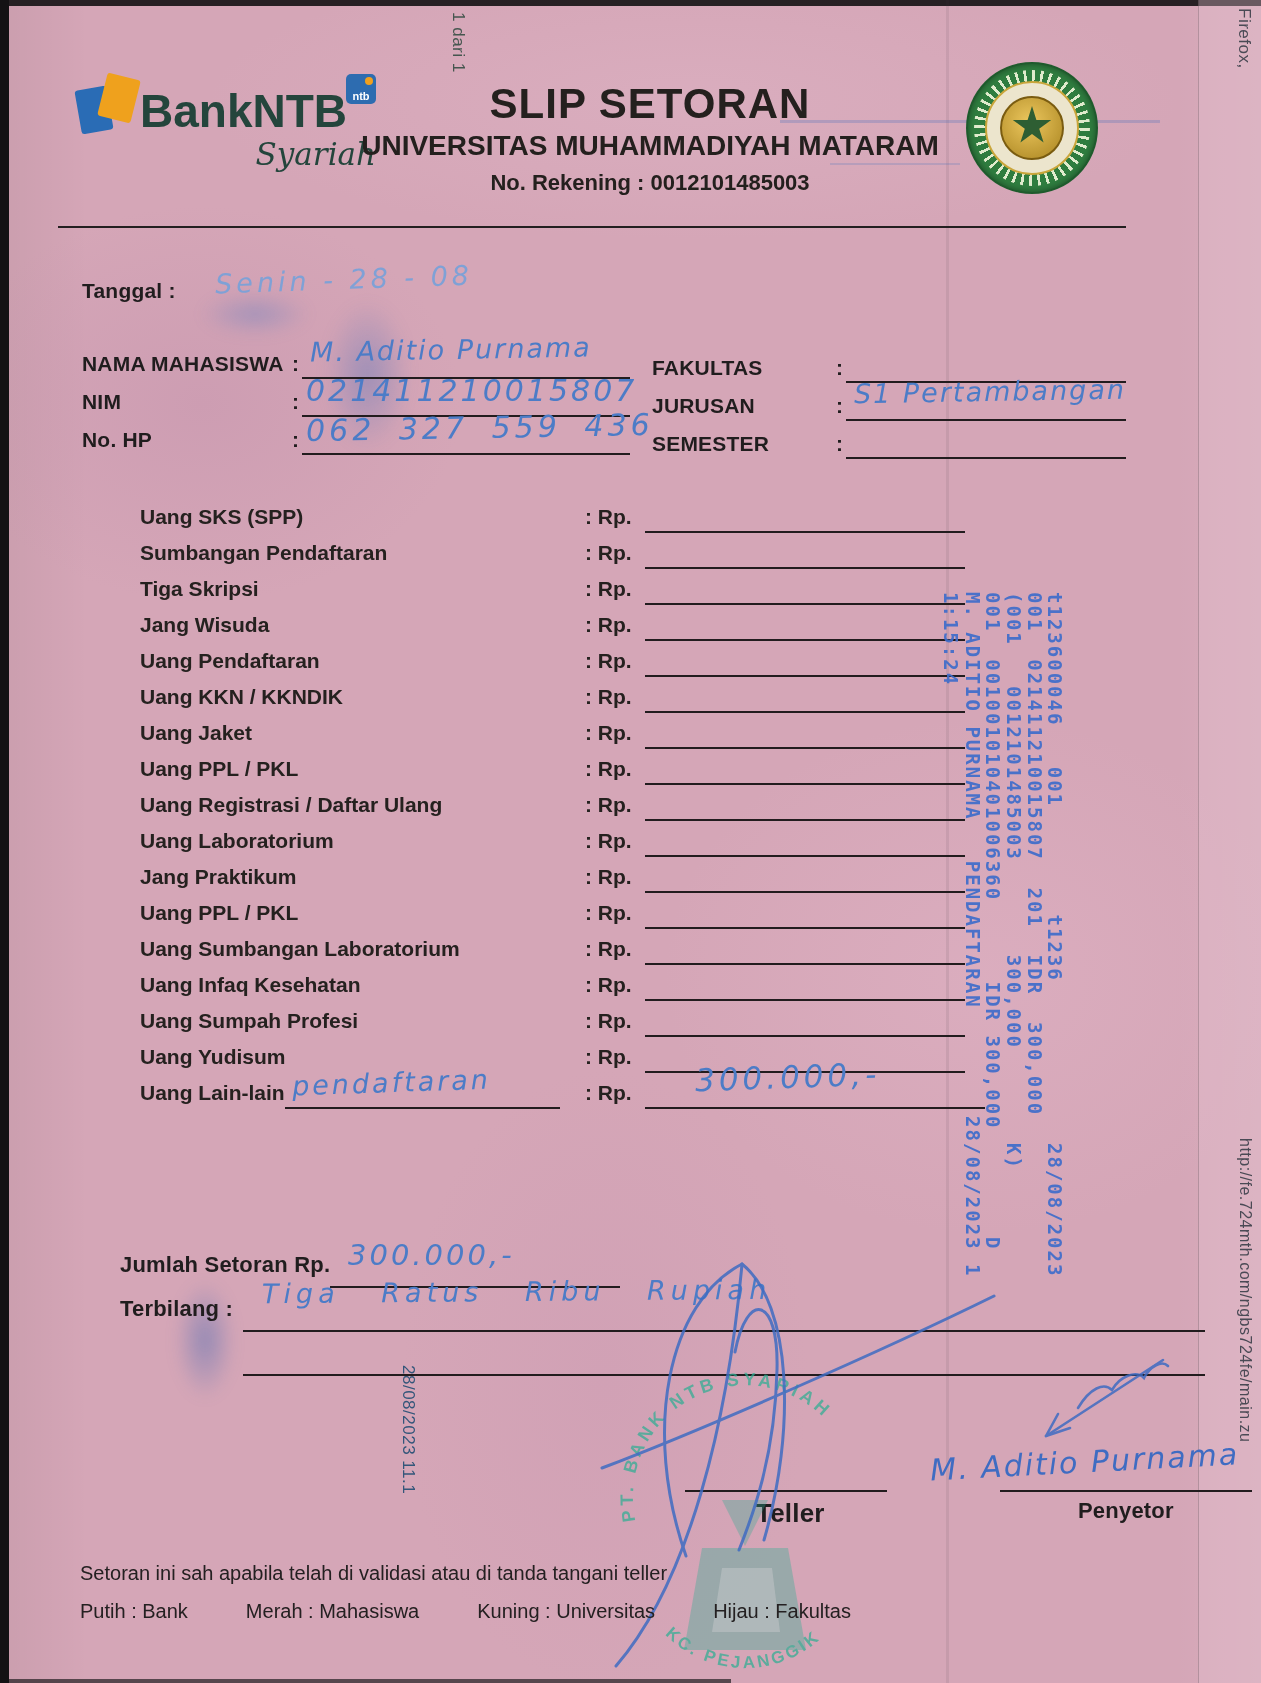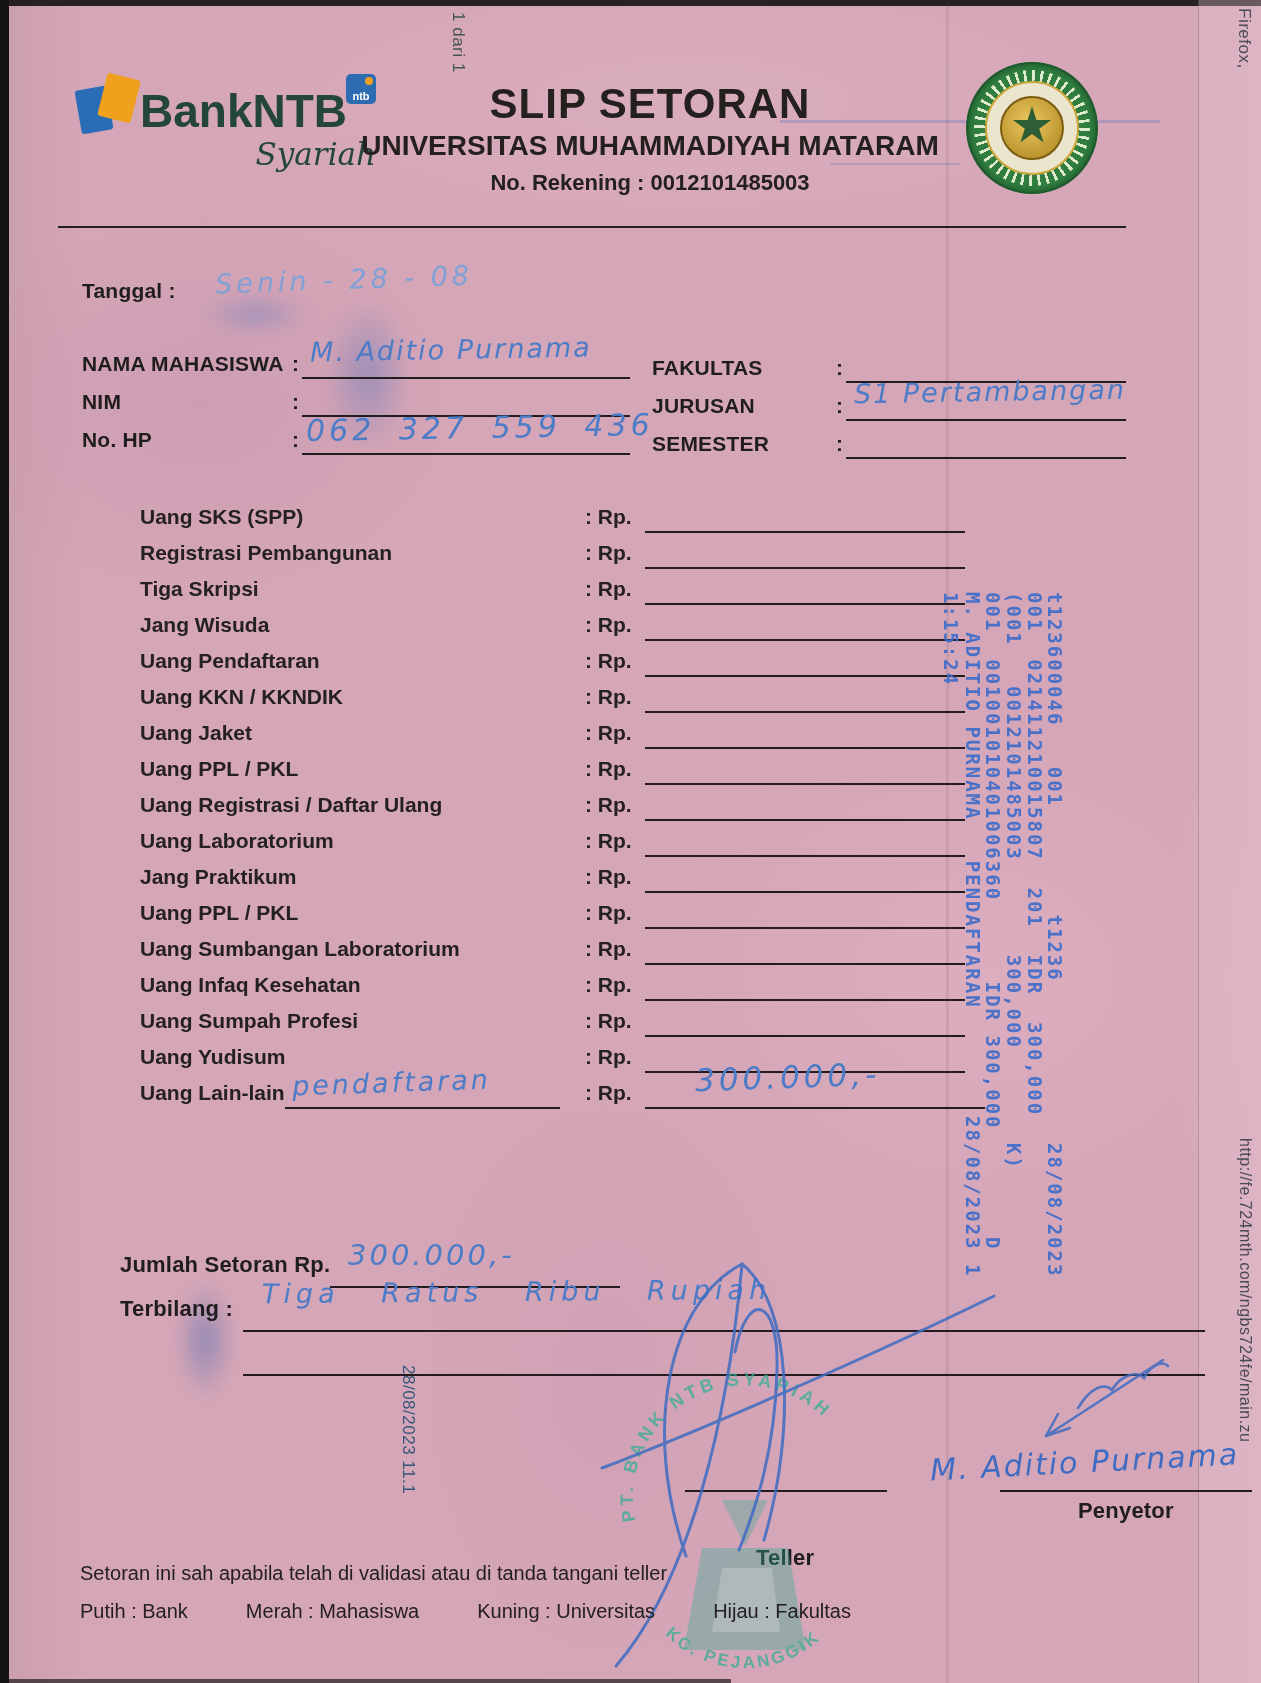--- a/index.html
+++ b/index.html
@@ -84,20 +84,21 @@
   <div class="abs hw" style="left:215px;top:264px;font-size:27px;color:#7fa1d6;letter-spacing:4px;transform:rotate(-2deg);">Senin - 28 - 08</div>
 
   <div class="abs lbl" style="left:82px;top:352px;">NAMA MAHASISWA</div>
   <div class="abs lbl" style="left:292px;top:352px;">:</div>
   <div class="abs uline" style="left:302px;top:353px;width:328px;height:24px;"></div>
   <div class="abs hw" style="left:310px;top:334px;font-size:27px;letter-spacing:2px;transform:rotate(-1deg);">M. Aditio Purnama</div>
 
   <div class="abs lbl" style="left:82px;top:390px;">NIM</div>
   <div class="abs lbl" style="left:292px;top:390px;">:</div>
   <div class="abs uline" style="left:302px;top:391px;width:328px;height:24px;"></div>
+  <div class="abs hw" style="left:306px;top:373px;font-size:30px;letter-spacing:3px;">021411210015807</div>
 
   <div class="abs lbl" style="left:82px;top:428px;">No. HP</div>
   <div class="abs lbl" style="left:292px;top:428px;">:</div>
   <div class="abs uline" style="left:302px;top:429px;width:328px;height:24px;"></div>
   <div class="abs hw" style="left:306px;top:410px;font-size:30px;letter-spacing:4px;word-spacing:10px;transform:rotate(-1deg);">062 327 559 436</div>
 
   <div class="abs lbl" style="left:652px;top:356px;">FAKULTAS</div>
   <div class="abs lbl" style="left:836px;top:356px;">:</div>
   <div class="abs uline" style="left:846px;top:357px;width:280px;height:24px;"></div>
   <div class="abs hw" style="left:854px;top:342px;font-size:26px;"></div>
@@ -111,21 +112,21 @@
   <div class="abs lbl" style="left:836px;top:432px;">:</div>
   <div class="abs uline" style="left:846px;top:433px;width:280px;height:24px;"></div>
   <div class="abs hw" style="left:854px;top:418px;font-size:26px;"></div>
 
   <div class="pay-row" style="top:505px;">
       <span class="pay-lbl">Uang SKS (SPP)</span>
       <span class="pay-rp">: Rp.</span>
       <span class="pay-line"></span>
     </div>
   <div class="pay-row" style="top:541px;">
-      <span class="pay-lbl">Registrasi Pembangunan</span>
+      <span class="pay-lbl">Sumbangan Pendaftaran</span>
       <span class="pay-rp">: Rp.</span>
       <span class="pay-line"></span>
     </div>
   <div class="pay-row" style="top:577px;">
       <span class="pay-lbl">Tiga Skripsi</span>
       <span class="pay-rp">: Rp.</span>
       <span class="pay-line"></span>
     </div>
   <div class="pay-row" style="top:613px;">
       <span class="pay-lbl">Jang Wisuda</span>
@@ -212,21 +213,21 @@
   <div class="abs lbl" style="left:120px;top:1252px;font-size:22px;">Jumlah Setoran Rp.</div>
   <div class="abs uline" style="left:330px;top:1260px;width:290px;height:26px;"></div>
   <div class="abs hw" style="left:348px;top:1238px;font-size:29px;letter-spacing:3px;">300.000,-</div>
 
   <div class="abs lbl" style="left:120px;top:1296px;font-size:22px;">Terbilang :</div>
   <div class="abs uline" style="left:243px;top:1304px;width:962px;height:26px;"></div>
   <div class="abs hw" style="left:262px;top:1276px;font-size:27px;letter-spacing:5px;word-spacing:28px;transform:rotate(-.5deg);">Tiga Ratus Ribu Rupiah</div>
   <div class="abs uline" style="left:243px;top:1348px;width:962px;height:26px;"></div>
 
   <div class="abs uline" style="left:685px;top:1466px;width:202px;height:24px;"></div>
-  <div class="abs lbl" style="left:756px;top:1498px;font-size:22px;margin-top:47px;">Teller</div>
+  <div class="abs lbl" style="left:756px;top:1498px;font-size:26px;">Teller</div>
 
   <div class="abs uline" style="left:1000px;top:1466px;width:252px;height:24px;"></div>
   <div class="abs lbl" style="left:1078px;top:1498px;font-size:22px;">Penyetor</div>
   <div class="abs hw" style="left:930px;top:1443px;font-size:30px;letter-spacing:2px;color:#3f6cc2;transform:rotate(-3deg);width:360px;">M. Aditio Purnama</div>
 
   <svg class="abs" width="1261" height="1683" style="left:0;top:0;pointer-events:none;">
     <defs>
       <path id="arcTop" d="M 637 1527 A 112 112 0 1 1 853 1527" fill="none"></path>
       <path id="arcBottom" d="M 648 1612 A 112 112 0 0 0 842 1612" fill="none"></path>
     </defs>

